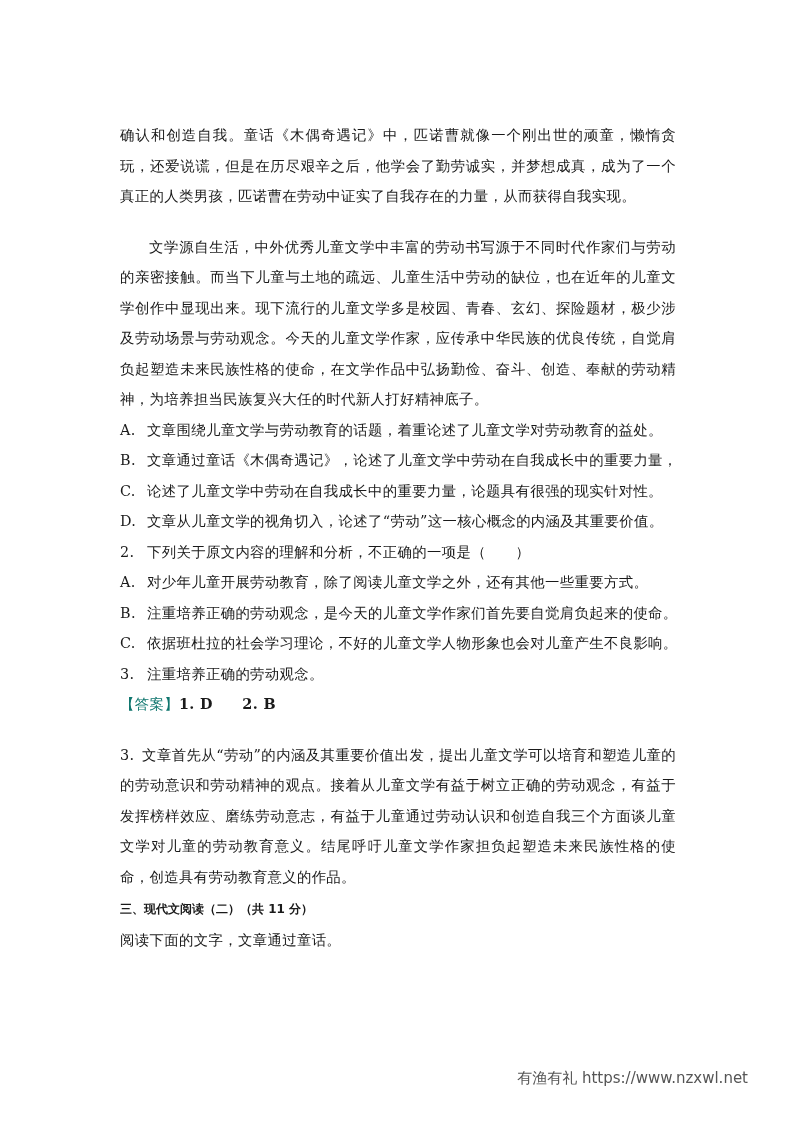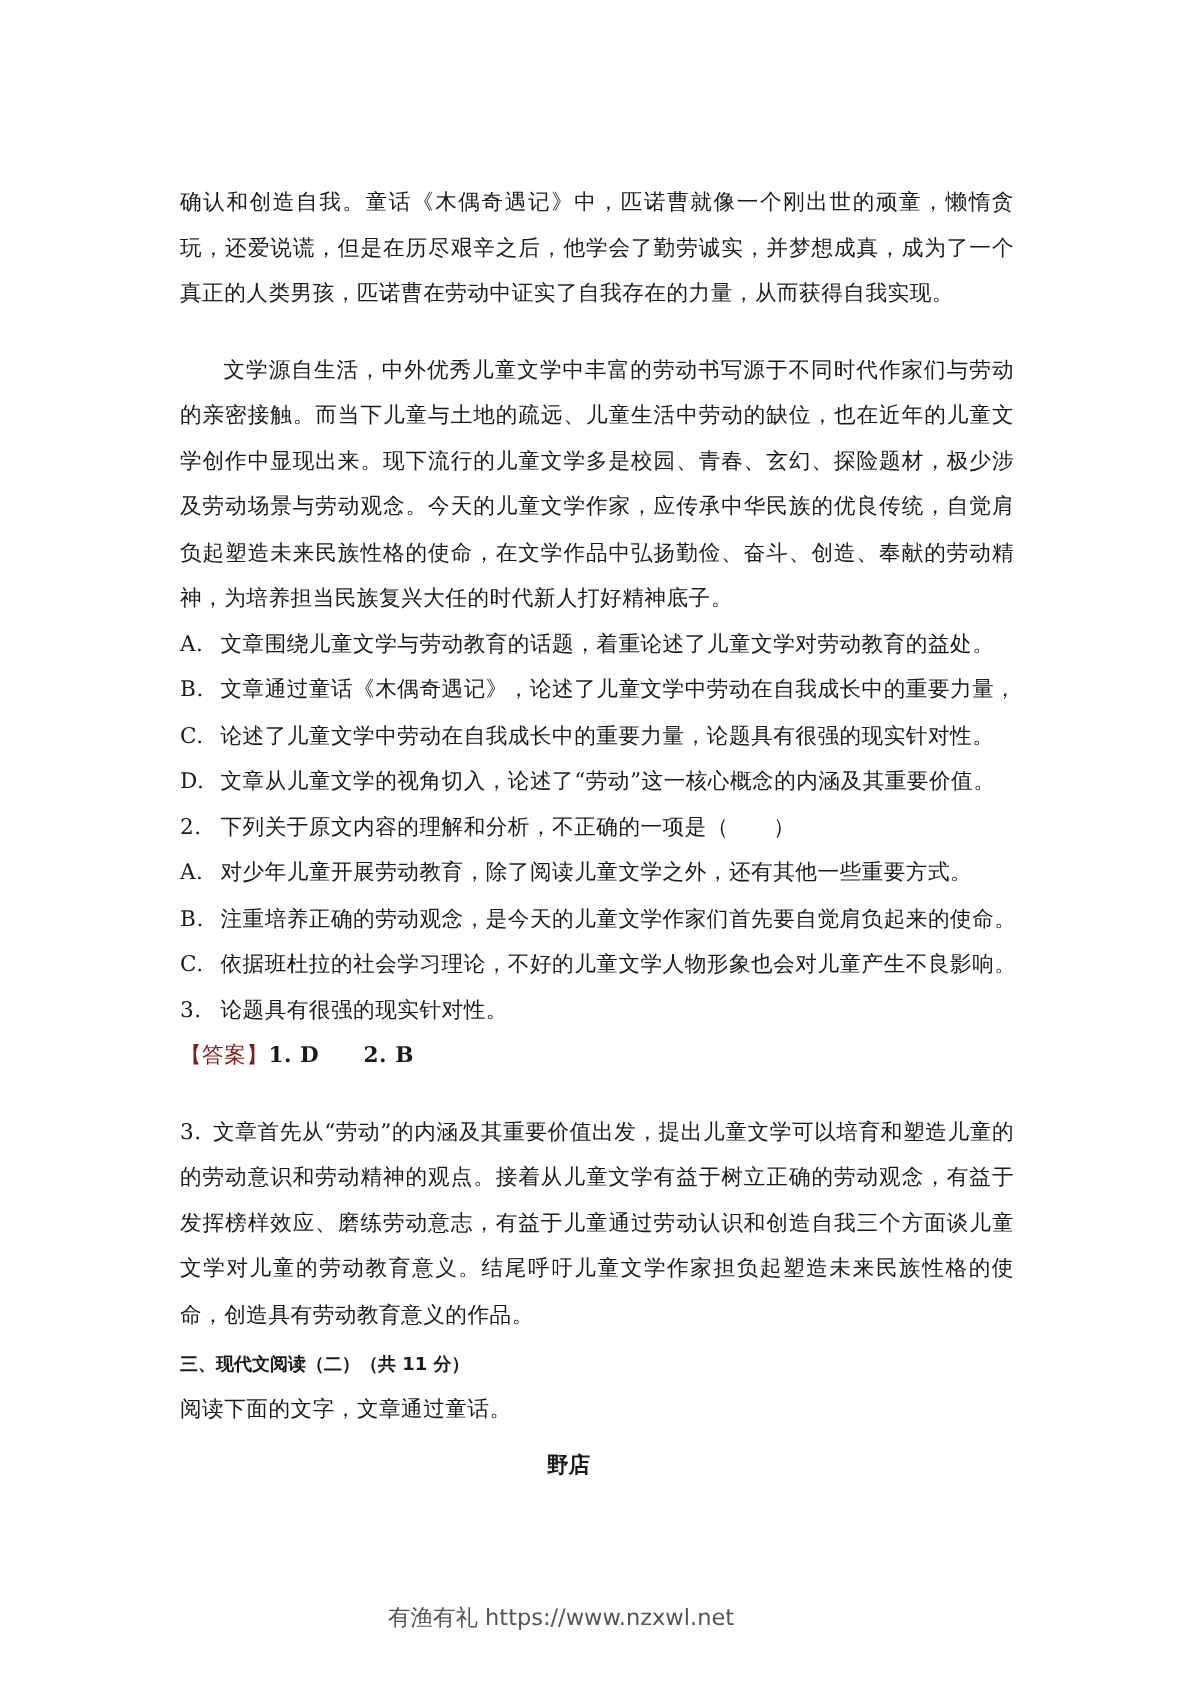--- a/index.html
+++ b/index.html
@@ -36,21 +36,21 @@
     letter-spacing: 0.35px;
     margin-top: 20px;
   }
   .indent { text-indent: 29px; }
   .cite {
     text-align: right;
     padding-right: 10px;
   }
   .q-line { white-space: nowrap; }
   .q-num { display: inline-block; min-width: 22px; }
-  .answer-label { color: #7f1d1d; }
+  .answer-label { color: #0f766e; }
   .answer-text { color: #1a1a1a; font-weight: bold; }
   .section-heading {
     font-family: "DejaVu Sans", "Liberation Sans", sans-serif;
     font-weight: bold;
     font-size: 12px;
     line-height: 30.5px;
     margin-top: 2px;
   }
   .story-title {
     font-family: "DejaVu Sans", "Liberation Sans", sans-serif;
@@ -58,21 +58,21 @@
     font-size: 14.4px;
     text-align: center;
     margin-top: 12px;
     padding-right: 38px;
   }
   .footer {
     position: absolute;
     top: 1069px;
     left: 0;
     width: 748px;
-    text-align: center;
+    text-align: right;
     font-family: "DejaVu Sans", "Liberation Sans", sans-serif;
     font-size: 15px;
     color: #555555;
   }
 </style>
 </head>
 <body>
 
 <div class="page">
 
@@ -110,28 +110,27 @@
     <span class="q-num">B.</span>
     <span>注重培养正确的劳动观念，是今天的儿童文学作家们首先要自觉肩负起来的使命。</span>
   </div>
   <div class="line q-line">
     <span class="q-num">C.</span>
     <span>依据班杜拉的社会学习理论，不好的儿童文学人物形象也会对儿童产生不良影响。</span>
   </div>
 
   <div class="line q-line">
     <span class="q-num">3.</span>
-    <span>论题具有很强的现实针对性。</span>
+    <span>注重培养正确的劳动观念。</span>
   </div>
 
   <div class="line q-line">
     <span class="answer-label">【答案】</span><span class="answer-text">1. D　　2. B</span>
   </div>
   <div class="para">
     <span class="q-num">3.</span><span>文章首先从“劳动”的内涵及其重要价值出发，提出儿童文学可以培育和塑造儿童的的劳动意识和劳动精神的观点。接着从儿童文学有益于树立正确的劳动观念，有益于发挥榜样效应、磨练劳动意志，有益于儿童通过劳动认识和创造自我三个方面谈儿童文学对儿童的劳动教育意义。结尾呼吁儿童文学作家担负起塑造未来民族性格的使命，创造具有劳动教育意义的作品。</span>
   </div>
 
   <div class="section-heading">三、现代文阅读（二）（共 11 分）</div>
   <div class="line">阅读下面的文字，文章通过童话。</div>
-  <div class="story-title">野店</div>
 </div>
 
 <div class="footer">有渔有礼 https://www.nzxwl.net</div>
 
 </body></html>

